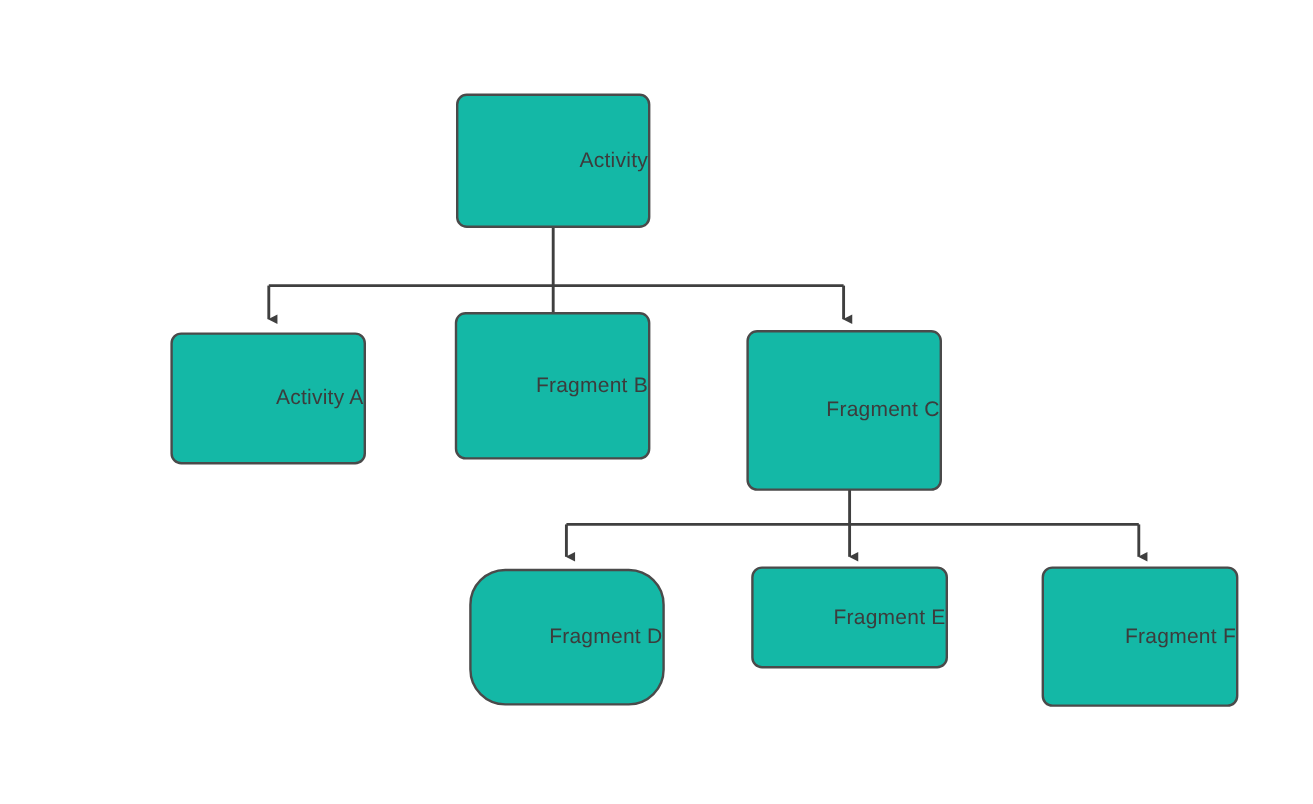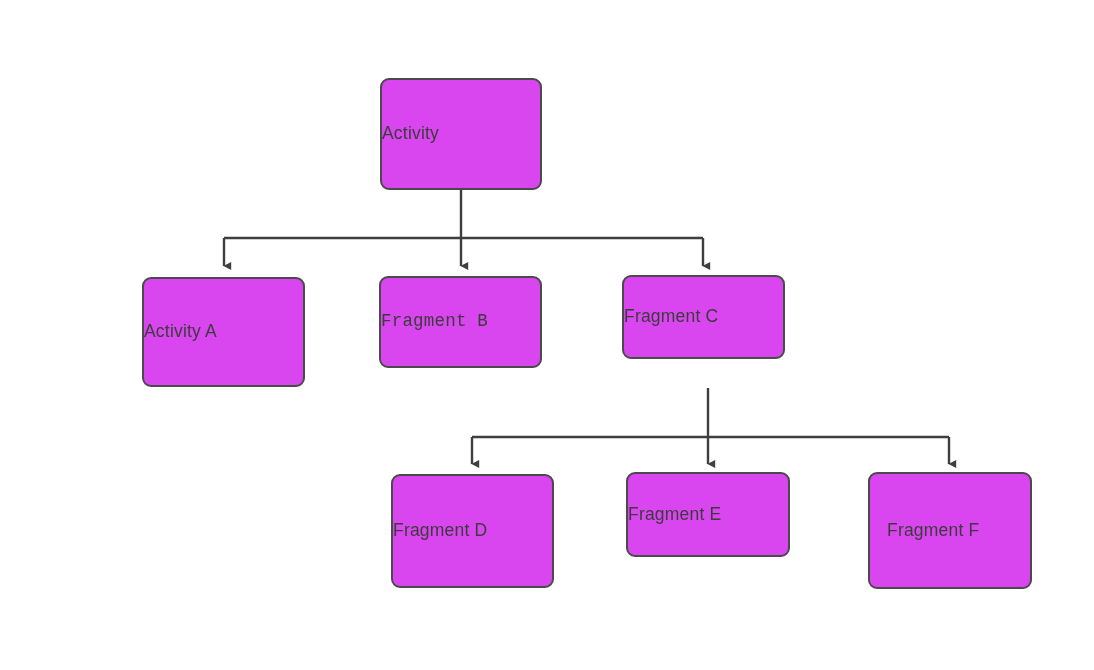--- a/index.html
+++ b/index.html
@@ -20,26 +20,26 @@
     position: absolute;
     left: 0;
     top: 0;
     width: 1094px;
     height: 670px;
     pointer-events: none;
   }
   .node {
     position: absolute;
     box-sizing: border-box;
-    background: #d946ef;
+    background: #14b8a6;
     border: 2.4px solid #4a4a4a;
     border-radius: 9px;
     display: flex;
     align-items: center;
-    justify-content: flex-start;
+    justify-content: flex-end;
     z-index: 2;
   }
   .node-label {
     font-size: 17.5px;
     font-weight: 400;
     color: #3c3c3c;
     letter-spacing: 0.2px;
     line-height: 1;
     white-space: nowrap;
     user-select: none;
@@ -75,29 +75,29 @@
   </svg>
 
   <div class="node" style="left:380px; top:78px; width:162px; height:112px;">
     <span class="node-label">Activity</span>
   </div>
 
   <div class="node" style="left:142px; top:277px; width:163px; height:110px;">
     <span class="node-label">Activity A</span>
   </div>
 
-  <div class="node" style="left:379px; top:276px; width:163px; height:92px;font-family:Liberation Mono, monospace;">
+  <div class="node" style="left:379px; top:260px; width:163px; height:123px;">
     <span class="node-label">Fragment B</span>
   </div>
 
-  <div class="node" style="left:622px; top:275px; width:163px; height:84px;">
+  <div class="node" style="left:622px; top:275px; width:163px; height:134px;">
     <span class="node-label">Fragment C</span>
   </div>
 
-  <div class="node" style="left:391px; top:474px; width:163px; height:114px;">
+  <div class="node" style="left:391px; top:474px; width:163px; height:114px;border-radius:30px;">
     <span class="node-label">Fragment D</span>
   </div>
 
   <div class="node" style="left:626px; top:472px; width:164px; height:85px;">
     <span class="node-label">Fragment E</span>
   </div>
 
   <div class="node" style="left:868px; top:472px; width:164px; height:117px;padding-left:17px;">
     <span class="node-label">Fragment F</span>
   </div>

